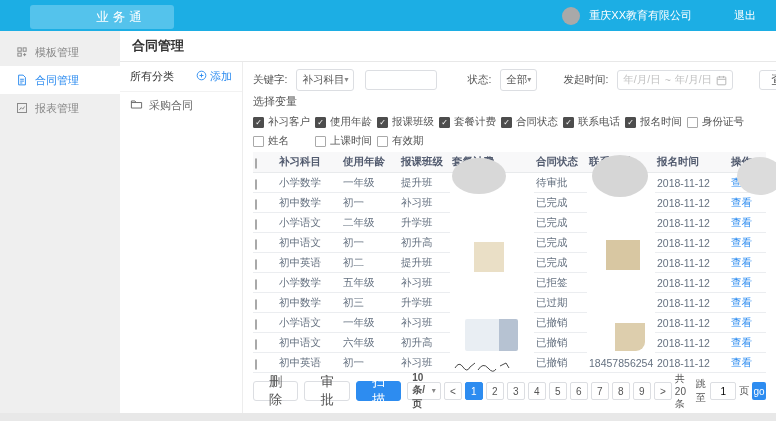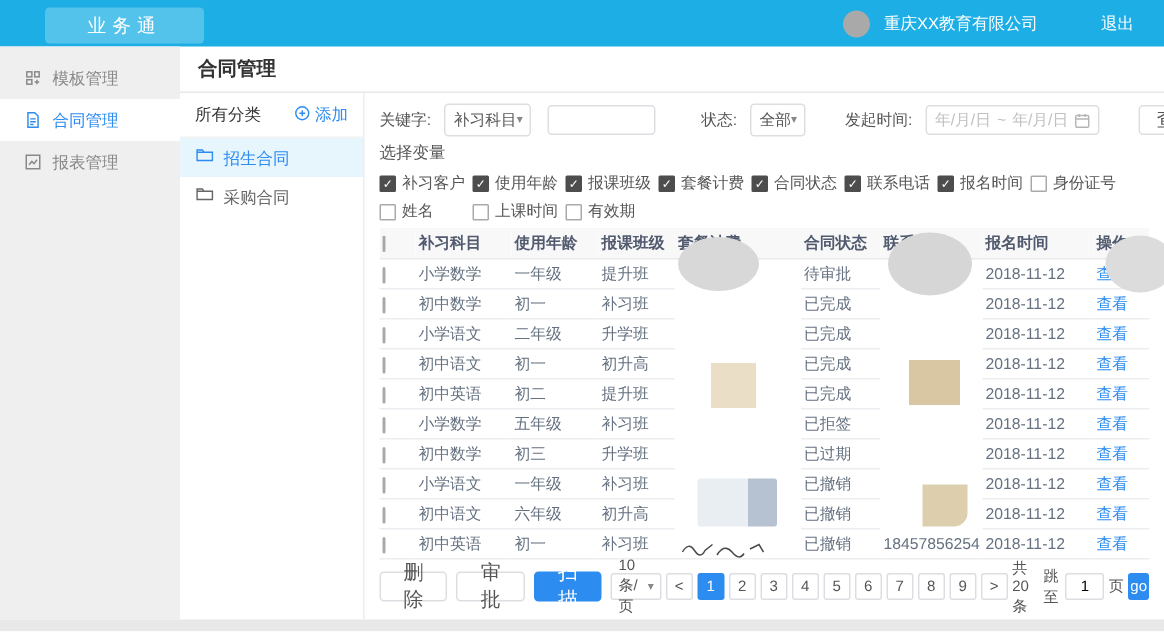--- a/index.html
+++ b/index.html
@@ -1,21 +1,21 @@
 <!DOCTYPE html>
 <html><head>
 <meta charset="utf-8">
 <style>
   html,body{margin:0;padding:0;background:#fff;}
   .page{position:relative;width:776px;height:421px;overflow:hidden;background:#fff;
         font-family:"Liberation Sans","DejaVu Sans",sans-serif;font-size:11px;color:#555;}
   
   .topbar{height:31px;background:#1caee4;display:flex;align-items:center;}
   .logo{margin-left:30px;margin-top:3px;width:106px;height:24px;background:#54c3ec;border-radius:3px;
-        color:#fff;display:flex;align-items:center;justify-content:center;font-size:12.5px;letter-spacing:4px;cursor:pointer;}
+        color:#fff;display:flex;align-items:center;justify-content:center;font-size:12.5px;letter-spacing:4px;cursor:pointer;padding-left:38px;}
   .topbar-right{margin-left:auto;display:flex;align-items:center;margin-right:20px;color:#fff;text-align:center;}
   .avatar{width:18px;height:18px;border-radius:50%;background:#a9a9a9;flex:none;}
   .company{margin-left:9px;font-size:11px;}
   .logout{margin-left:42px;cursor:pointer;color:#fff;}
   
   .body{display:flex;height:382px;}
   .sidebar{width:120px;background:#efefef;padding-top:7px;flex:none;}
   .nav-item{height:28px;display:flex;align-items:center;gap:7px;padding-left:16px;color:#888;cursor:pointer;}
   .nav-item.active{background:#fff;color:#2d8cf0;}
   .nav-icon{display:flex;}
@@ -61,21 +61,21 @@
            border-bottom:1px solid #e8eaec;padding:0 2px;overflow:hidden;white-space:nowrap;}
   .grid td{height:19px;border-bottom:1px solid #ebedf0;color:#657180;padding:0 2px;overflow:hidden;white-space:nowrap;}
   .view-link{color:#2d8cf0;cursor:pointer;}
   
   .tfooter{display:flex;align-items:center;margin-top:8px;gap:6px;font-size:10px;height:20px;}
   .fbtn{height:20px;padding:0 10px;border:1px solid #dcdee2;border-radius:3px;background:#fff;color:#555;
         display:flex;align-items:center;cursor:pointer;font-family:Liberation Serif, serif;}
   .fbtn.primary{background:#2d8cf0;border-color:#2d8cf0;color:#fff;}
   .pager{margin-left:auto;display:flex;align-items:center;gap:3px;color:#555;}
   .sizebox{height:16px;border:1px solid #dcdee2;border-radius:2px;display:flex;align-items:center;gap:3px;
-           padding:0 4px;background:#fff;cursor:pointer;}
+           padding:0 4px;background:#fff;cursor:pointer;font-weight:bold;}
   .pagebox{min-width:12px;height:16px;padding:0 2px;border:1px solid #dcdee2;border-radius:2px;background:#fff;
            display:flex;align-items:center;justify-content:center;cursor:pointer;}
   .pagebox.active{background:#2d8cf0;border-color:#2d8cf0;color:#fff;}
   .jumpinput{width:20px;height:14px;border:1px solid #dcdee2;border-radius:2px;text-align:center;font:inherit;outline:none;}
   .gobtn{width:24px;height:18px;background:#2d8cf0;color:#fff;border-radius:2px;display:flex;align-items:center;
          justify-content:center;cursor:pointer;}
   
   .mask{position:absolute;pointer-events:none;}
   .m-white-fee{left:207px;top:114px;width:84px;height:180px;background:#fff;}
   .m-white-phone{left:344px;top:114px;width:68px;height:180px;background:#fff;}
@@ -152,26 +152,20 @@
               <span>
                 <svg viewBox="0 0 14 14" fill="none" stroke="currentColor" stroke-width="1.2">
                     <circle cx="7" cy="7" r="5.5"></circle>
                     <path d="M7 4.5v5M4.5 7h5"></path>
                   </svg>
               </span>
               <span>添加</span>
             </span>
           </div>
           <div id="cat-list">
-              <div class="cat-item active">
-                <span class="cat-icon"><svg viewBox="0 0 16 14" fill="none" stroke="currentColor" stroke-width="1.2">
-                    <path d="M1.5 2.5h4.5l1.5 2h7v7h-13zM1.5 4.5h6"></path>
-                  </svg></span>
-                <span>招生合同</span>
-              </div>
               <div class="cat-item">
                 <span class="cat-icon"><svg viewBox="0 0 16 14" fill="none" stroke="currentColor" stroke-width="1.2">
                     <path d="M1.5 2.5h4.5l1.5 2h7v7h-13zM1.5 4.5h6"></path>
                   </svg></span>
                 <span>采购合同</span>
               </div>
             </div>
         </aside>
 
         <main class="main">

